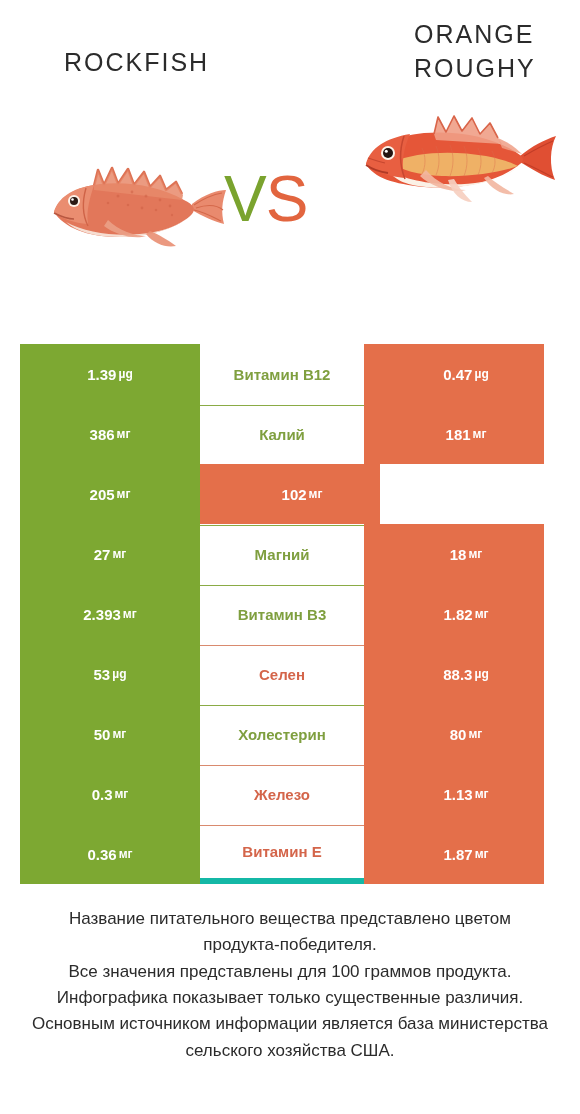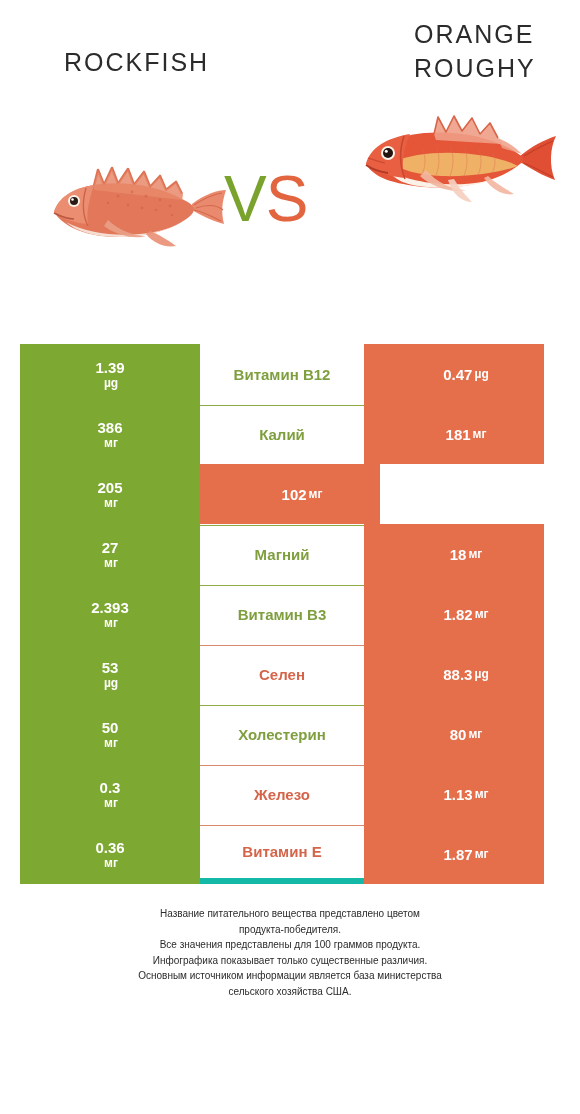--- a/index.html
+++ b/index.html
@@ -67,21 +67,21 @@
     align-items:center;
     justify-content:center;
     text-align:center;
   }
   .cell-left, .cell-right {
     width:180px;
     color:#ffffff;
     font-size:15px;
     font-weight:700;
   }
-  .cell-left  { background:#7da832;flex-direction:column; }
+  .cell-left  { background:#7da832; }
   .cell-right { background:#e46f4a;padding-left:24px; }
   .cell-mid {
     width:164px;
     background:#ffffff;
     font-size:15px;
     font-weight:700;
   }
   .unit { font-size:12px; font-weight:700; margin-left:2px; }
 
   .row .cell-mid.win-green  { color:#7f9f3f; }
@@ -93,21 +93,21 @@
   .sep-orange { box-shadow: inset 0 1px 0 0 #d98a6e; }
   .row:last-child .cell-mid.bot-orange { border-bottom:6px solid #14b8a6; }
 
   
   .footer {
     position:absolute;
     left:0; top:906px;
     width:580px;
     padding:0 22px;
     text-align:center;
-    font-size:10px;
+    font-size:17px;
     line-height:1.55;
     color:#2b2b2b;
     font-weight:400;
     white-space:pre-line;
   }
 </style>
 </head>
 <body>
 
 <div class="header">

